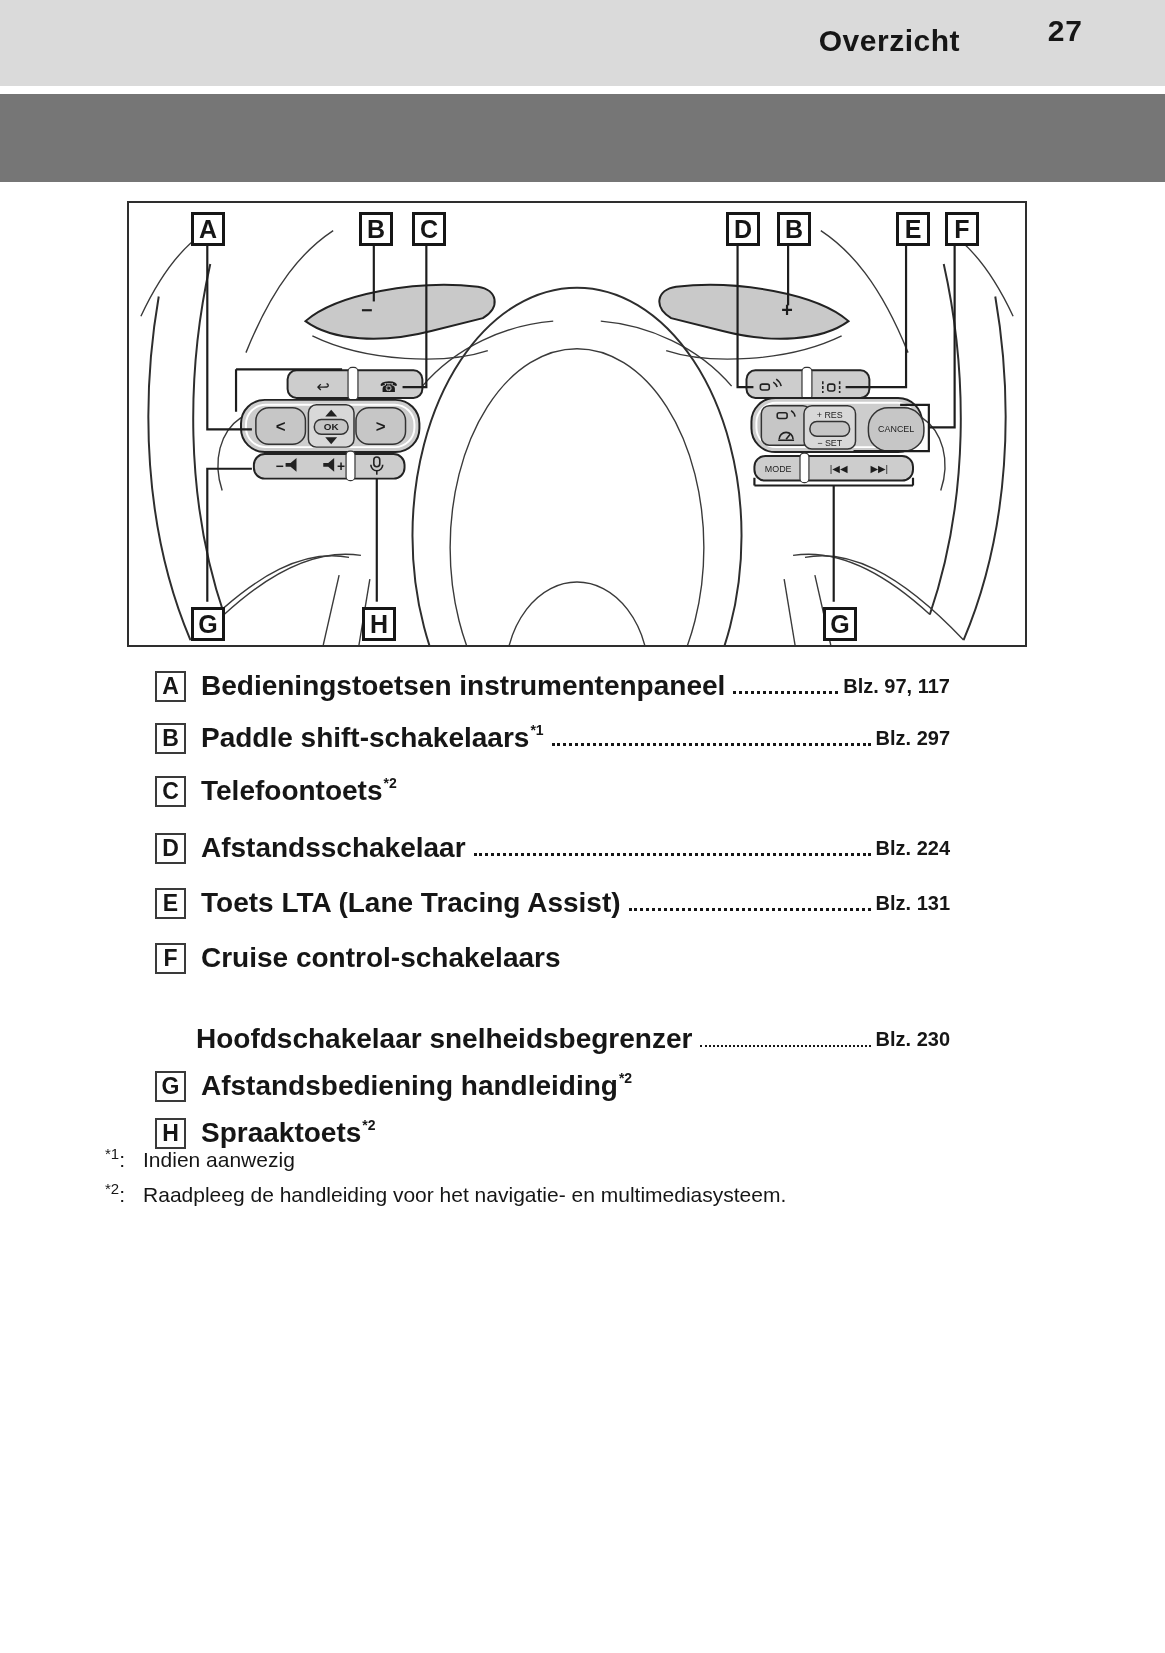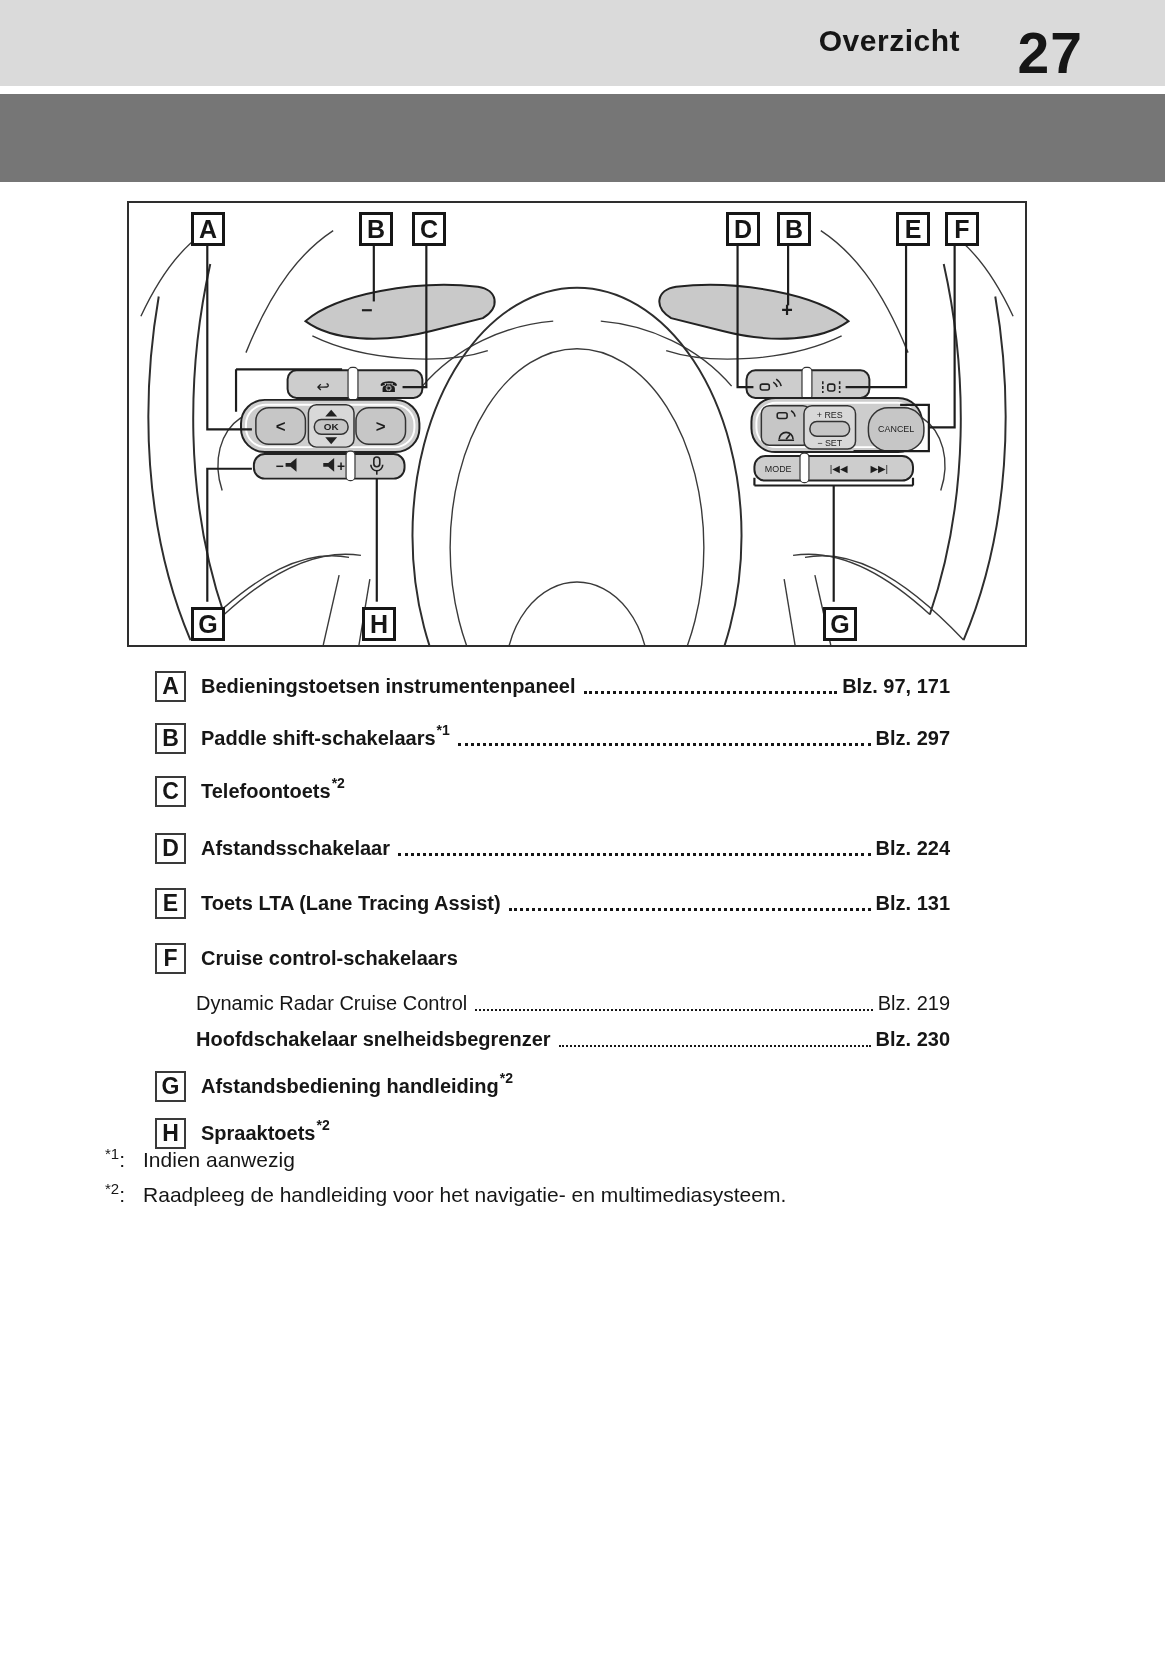--- a/index.html
+++ b/index.html
@@ -2,34 +2,34 @@
 <html><head>
 <meta charset="utf-8">
 <style>
   html,body{margin:0;padding:0;background:#ffffff;}
   body{font-family:"Liberation Sans", sans-serif; color:#161616;}
   #page{position:relative;width:1165px;height:1653px;background:#ffffff;overflow:hidden;}
 
   
   #hdr{position:absolute;left:0;top:0;width:1165px;height:86px;background:#dadada;}
   #hdr .sect{position:absolute;right:205px;top:24px;font-size:30px;font-weight:bold;letter-spacing:0.5px;}
-  #hdr .pnum{position:absolute;right:82px;top:20px;font-size:57px;font-weight:bold;letter-spacing:1px;}
+  #hdr .pnum{position:absolute;right:82px;top:14px;font-size:30px;font-weight:bold;letter-spacing:1px;}
   #banner{position:absolute;left:0;top:94px;width:1165px;height:88px;background:#767676;}
 
   
   #frame{position:absolute;left:127px;top:201px;width:900px;height:446px;border:2px solid #2e2e2e;background:#ffffff;box-sizing:border-box;}
   #wheelsvg{position:absolute;left:0;top:0;width:100%;height:100%;}
   .callout{position:absolute;width:34px;height:34px;border:3px solid #161616;background:#ffffff;box-sizing:border-box;
            font-size:25px;font-weight:bold;text-align:center;line-height:28px;}
 
   
   .legend-row{position:absolute;left:155px;right:215px;display:flex;align-items:center;height:30px;}
   .lbox{width:31px;height:31px;border:2px solid #3a3a3a;box-sizing:border-box;background:#fff;
         font-size:23px;font-weight:bold;text-align:center;line-height:27px;flex:0 0 31px;}
-  .ltext{margin-left:15px;font-size:20px;font-weight:bold;white-space:nowrap;}
+  .ltext{margin-left:15px;font-size:28px;font-weight:bold;white-space:nowrap;}
   .lsup{font-size:14px;font-weight:bold;position:relative;top:-8px;margin-left:1px;}
   .dots{flex:1;border-bottom:3px dotted #161616;margin:0 5px 7px 8px;align-self:flex-end;min-width:20px;}
   .lpages{font-size:20px;font-weight:bold;white-space:nowrap;}
   .subrow{position:absolute;left:196px;right:215px;display:flex;align-items:center;height:26px;}
   .subrow .ltext{margin-left:0;}
   .subrow.reg .ltext,.subrow.reg .lpages{font-weight:normal;}
   .subrow .dots{border-bottom-width:2.6px;margin-bottom:5px;}
 
   
   .footnote{position:absolute;left:105px;font-size:21px;}
@@ -204,21 +204,21 @@
     <div class="callout" style="left:816px;top:9px;">F</div>
     <div class="callout" style="left:62px;top:404px;">G</div>
     <div class="callout" style="left:233px;top:404px;">H</div>
     <div class="callout" style="left:694px;top:404px;">G</div>
   </div>
 
   <div class="legend-row" style="top:671px;">
     <div class="lbox">A</div>
     <span class="ltext">Bedieningstoetsen instrumentenpaneel</span>
     <span class="dots"></span>
-    <span class="lpages">Blz. 97, 171</span>
+    <span class="lpages">Blz. 97, 117</span>
   </div>
 
   <div class="legend-row" style="top:723px;">
     <div class="lbox">B</div>
     <span class="ltext">Paddle shift-schakelaars</span>
     <span class="lsup">*1</span>
     <span class="dots"></span>
     <span class="lpages">Blz. 297</span>
   </div>
 
@@ -240,25 +240,20 @@
     <span class="ltext">Toets LTA (Lane Tracing Assist)</span>
     <span class="dots"></span>
     <span class="lpages">Blz. 131</span>
   </div>
 
   <div class="legend-row" style="top:943px;">
     <div class="lbox">F</div>
     <span class="ltext">Cruise control-schakelaars</span>
   </div>
 
-  <div class="subrow reg" style="top:990px;">
-    <span class="ltext">Dynamic Radar Cruise Control</span>
-    <span class="dots"></span>
-    <span class="lpages">Blz. 219</span>
-  </div>
 
   <div class="subrow" style="top:1026px;">
     <span class="ltext">Hoofdschakelaar snelheidsbegrenzer</span>
     <span class="dots"></span>
     <span class="lpages">Blz. 230</span>
   </div>
 
   <div class="legend-row" style="top:1071px;">
     <div class="lbox">G</div>
     <span class="ltext">Afstandsbediening handleiding</span>

